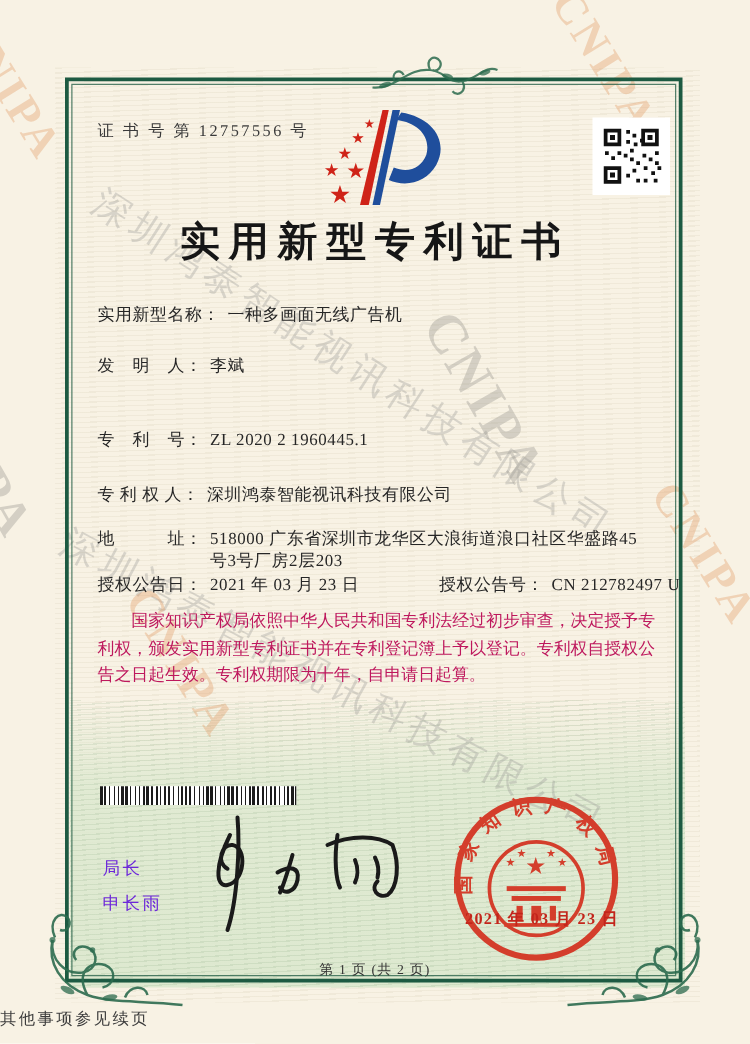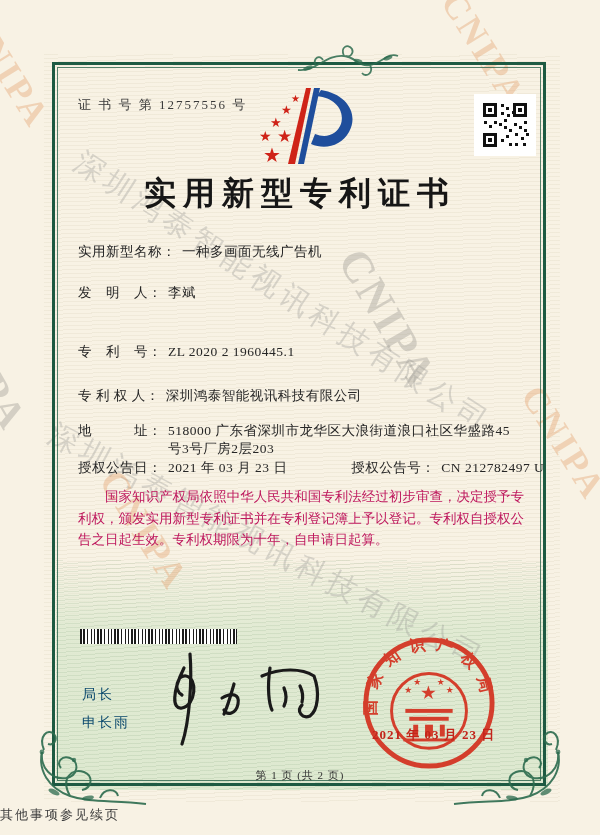--- a/index.html
+++ b/index.html
@@ -48,21 +48,21 @@
   .paras{position:absolute;left:78px;top:486px;width:446px;font-size:13.5px;line-height:21.5px;color:#be185d;text-align:justify;}
   .paras p{margin:0;text-indent:2em;}
 
   .barcode{
     position:absolute;left:80px;top:629px;width:157px;height:15px;background:#ffffff;
     background-image:repeating-linear-gradient(90deg,
       #1b1b1b 0 2px, #fff 2px 3px, #1b1b1b 3px 5px, #fff 5px 7px,
       #1b1b1b 7px 8px, #fff 8px 11px, #1b1b1b 11px 12px, #fff 12px 14px,
       #1b1b1b 14px 15px, #fff 15px 17px);
   }
-  .signer{position:absolute;left:82px;font-size:14px;color:#0c4a6e;letter-spacing:2px;}
+  .signer{position:absolute;left:82px;font-size:14px;color:#6d28d9;letter-spacing:2px;}
   .sig-svg{position:absolute;left:150px;top:648px;}
 
   .seal{position:absolute;left:360px;top:634px;width:138px;height:138px;opacity:.93;}
   .seal-date{position:absolute;left:372px;top:726px;font-size:13px;color:#c3251b;letter-spacing:1px;font-weight:bold;}
 
   .page-footer{position:absolute;left:0;right:0;top:768px;text-align:center;font-size:11px;color:#333;letter-spacing:1px;}
   .cont-note{position:absolute;left:0;right:0;top:806px;text-align:left;font-size:13px;color:#3c3c3c;letter-spacing:2px;}
 
   .logo{position:absolute;left:247px;top:84px;}
   .qr-wrap{position:absolute;left:474px;top:94px;width:62px;height:62px;background:#fff;display:flex;align-items:center;justify-content:center;}

